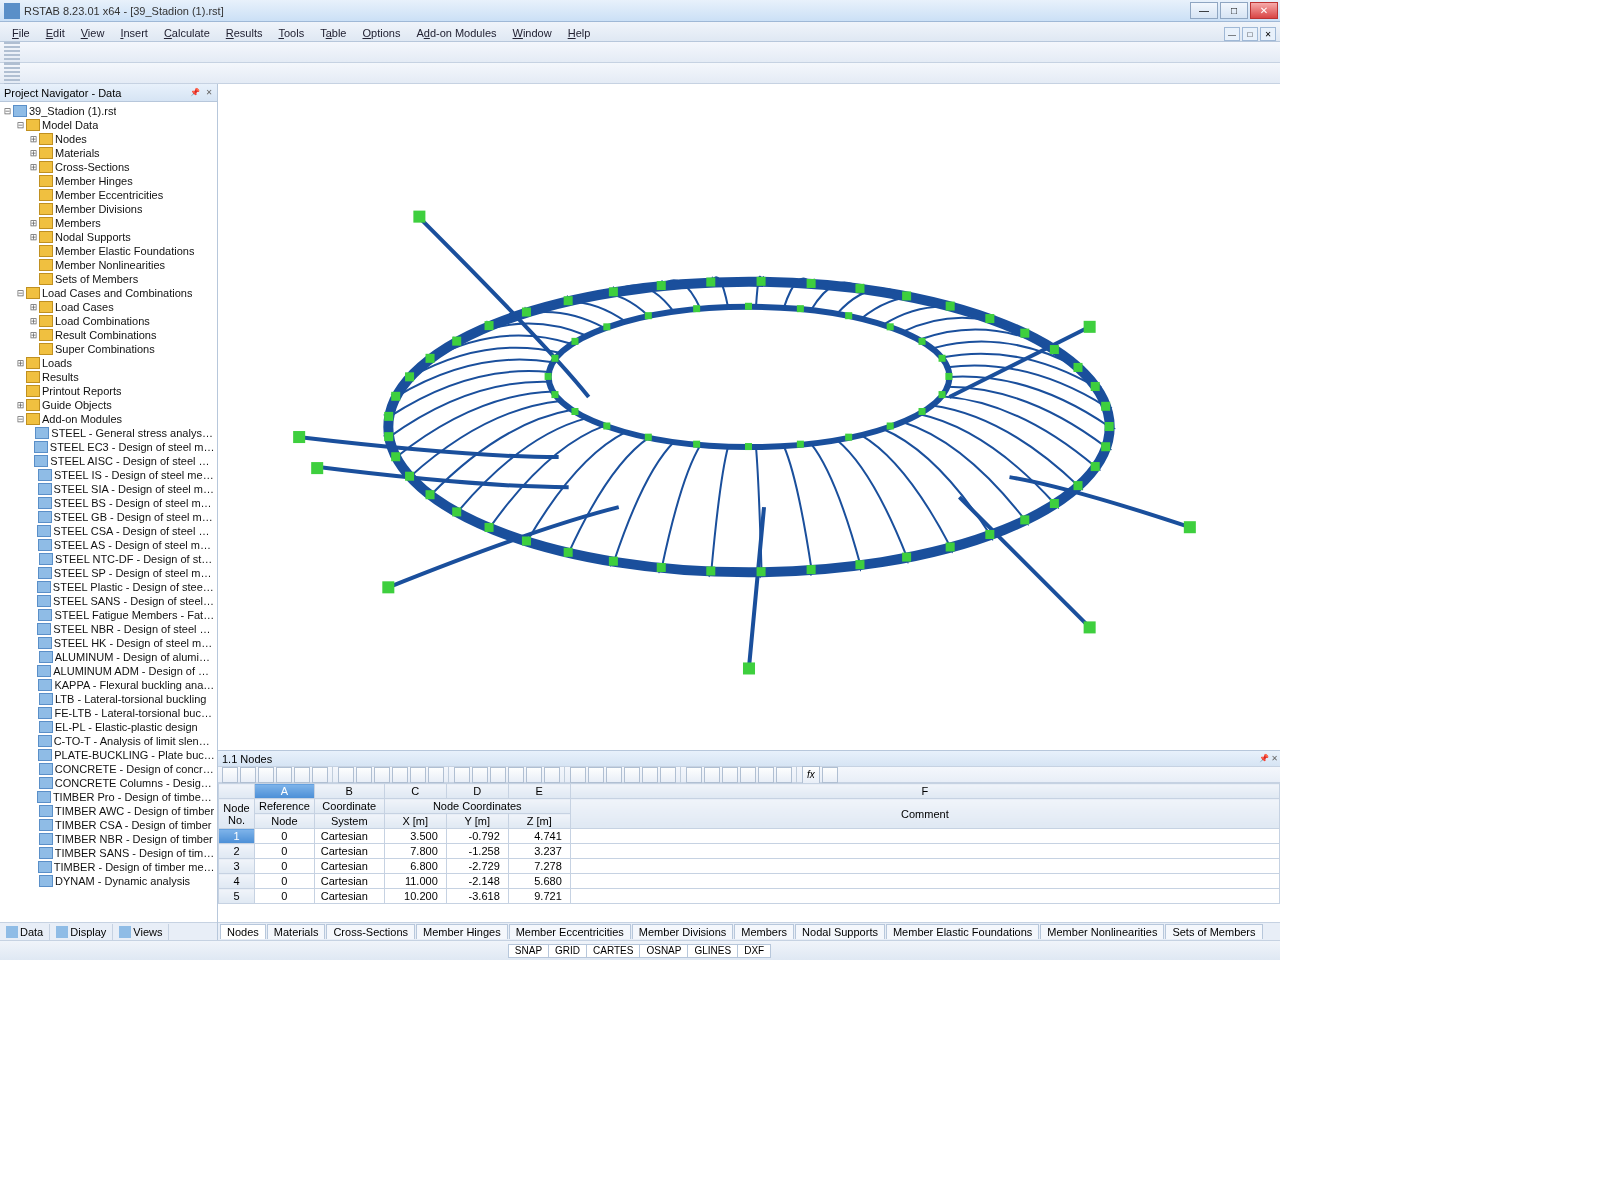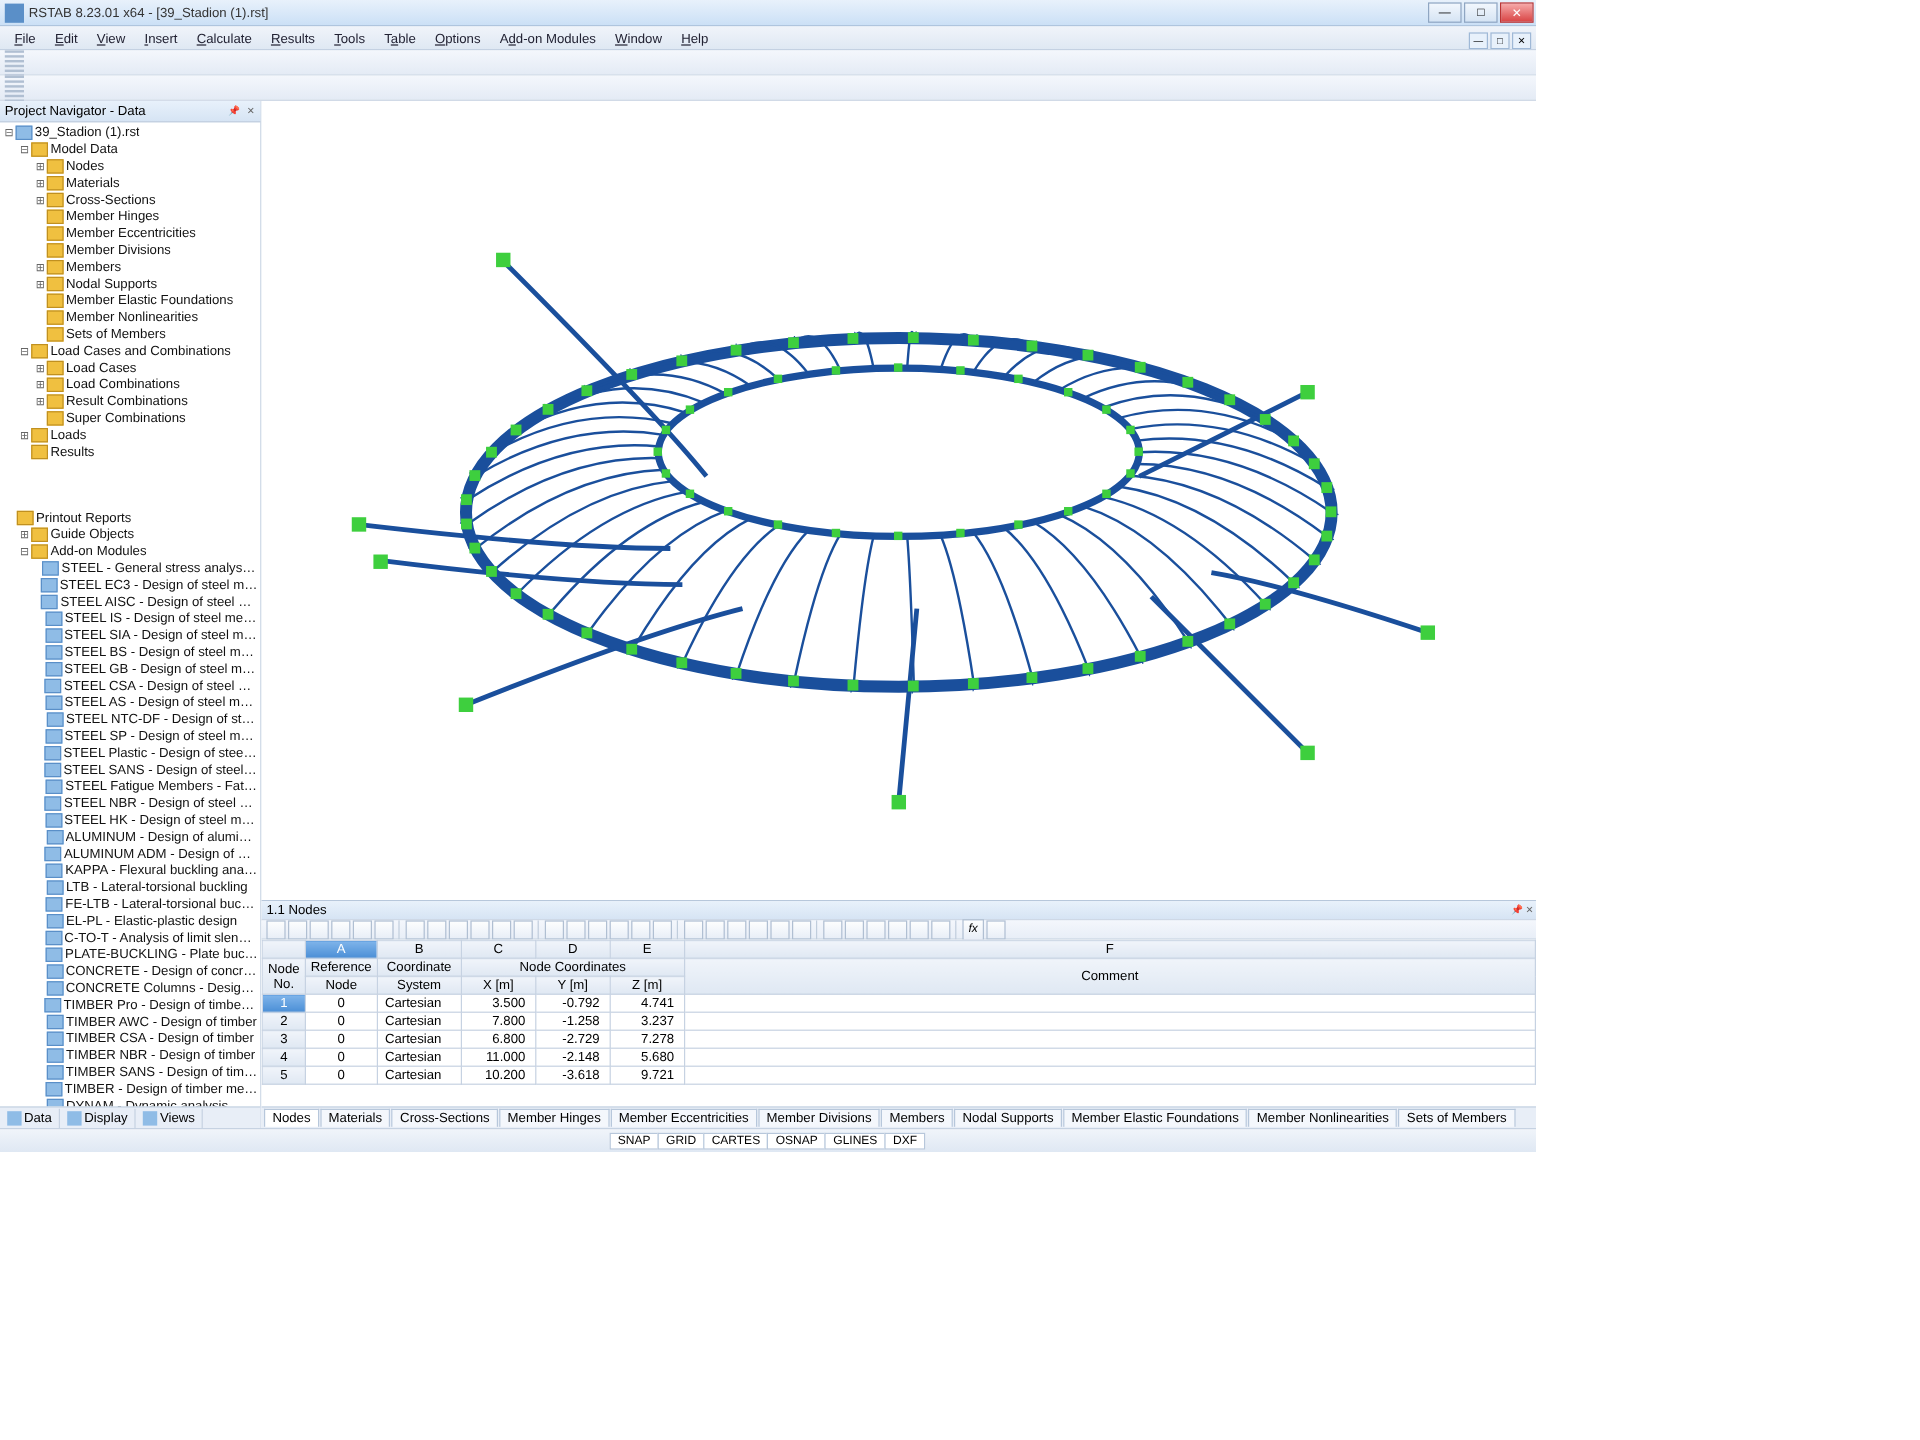--- a/index.html
+++ b/index.html
@@ -313,21 +313,21 @@
         <div class="tn" style="padding-left: 15px;">
           <span class="exp">⊞</span>
           <span class="ico "></span>
           <span class="lbl">Loads</span>
         </div>
         <div class="tn" style="padding-left: 15px;">
           <span class="exp"> </span>
           <span class="ico "></span>
           <span class="lbl">Results</span>
         </div>
-        <div class="tn" style="padding-left: 3px; margin-top: 41px;">
+        <div class="tn" style="padding-left: 15px;">
           <span class="exp"> </span>
           <span class="ico "></span>
           <span class="lbl">Printout Reports</span>
         </div>
         <div class="tn" style="padding-left: 15px;">
           <span class="exp">⊞</span>
           <span class="ico "></span>
           <span class="lbl">Guide Objects</span>
         </div>
         <div class="tn" style="padding-left: 15px;">

